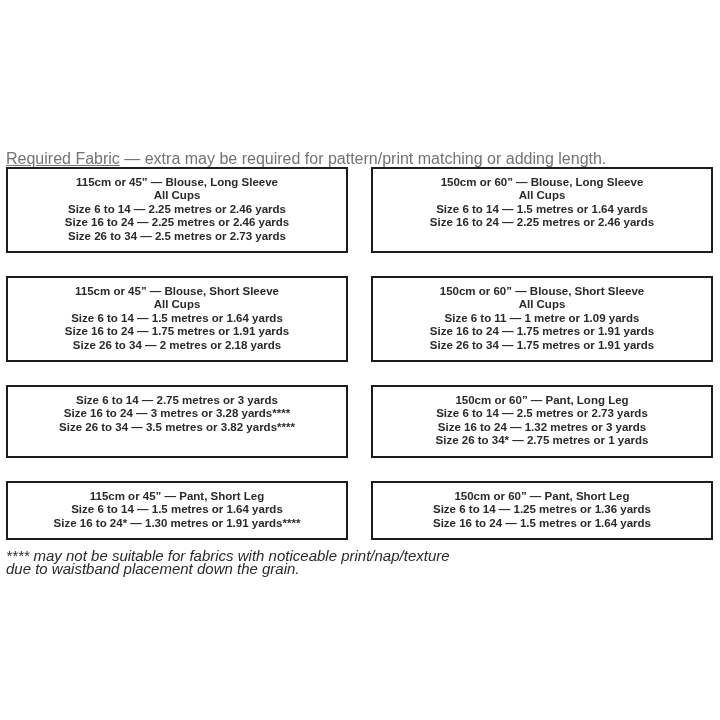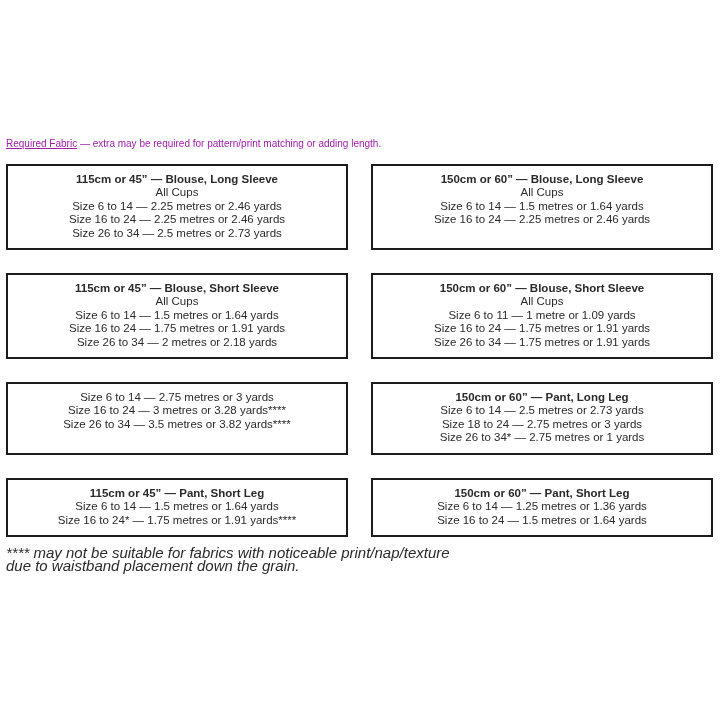--- a/index.html
+++ b/index.html
@@ -16,52 +16,52 @@
     color: #2a2a2a;
     overflow: hidden;
   }
   .content {
     position: absolute;
     left: 6px;
     top: 136px;
     width: 707px;
   }
   .header-line {
-    font-size: 10px;
+    font-size: 16px;
     line-height: 16px;
-    color: #a21caf;
+    color: #737373;
     white-space: nowrap;
+    margin-top: 15px;
   }
   .header-underlined {
     text-decoration: underline;
   }
   .grid {
-    margin-top: 12px;
     display: grid;
     grid-template-columns: 1fr 1fr;
     column-gap: 18px;
     row-gap: 9px;
     gap: 23px;
   }
   .box {
     border: 2px solid #1c1c1c;
     background: #ffffff;
     text-align: center;
     padding: 7px 6px 8px 6px;
     font-size: 11.5px;
     line-height: 13.4px;
   }
   .box-title {
     font-weight: bold;
   }
   .box-subtitle {
-    font-weight: normal;
+    font-weight: bold;
   }
   .box-row {
-    font-weight: normal;
+    font-weight: bold;
   }
   .footnote {
     margin-top: 9px;
     font-style: italic;
     font-size: 15px;
     line-height: 13.5px;
     color: #2a2a2a;
   }
 </style>
 </head>
@@ -120,31 +120,31 @@
             <div class="box-row">Size 16 to 24 — 3 metres or 3.28 yards****</div>
             <div class="box-row">Size 26 to 34 — 3.5 metres or 3.82 yards****</div>
           </div>
   </div>
 
   <div class="box">
     <div class="box-title">150cm or 60” — Pant, Long Leg</div>
 
     <div class="box-rows">
             <div class="box-row">Size 6 to 14 — 2.5 metres or 2.73 yards</div>
-            <div class="box-row">Size 18 to 24 — 2.75 metres or 3 yards</div>
+            <div class="box-row">Size 16 to 24 — 1.32 metres or 3 yards</div>
             <div class="box-row">Size 26 to 34* — 2.75 metres or 1 yards</div>
           </div>
   </div>
 
   <div class="box">
     <div class="box-title">115cm or 45” — Pant, Short Leg</div>
 
     <div class="box-rows">
             <div class="box-row">Size 6 to 14 — 1.5 metres or 1.64 yards</div>
-            <div class="box-row">Size 16 to 24* — 1.75 metres or 1.91 yards****</div>
+            <div class="box-row">Size 16 to 24* — 1.30 metres or 1.91 yards****</div>
           </div>
   </div>
 
   <div class="box">
     <div class="box-title">150cm or 60” — Pant, Short Leg</div>
 
     <div class="box-rows">
             <div class="box-row">Size 6 to 14 — 1.25 metres or 1.36 yards</div>
             <div class="box-row">Size 16 to 24 — 1.5 metres or 1.64 yards</div>
           </div>

